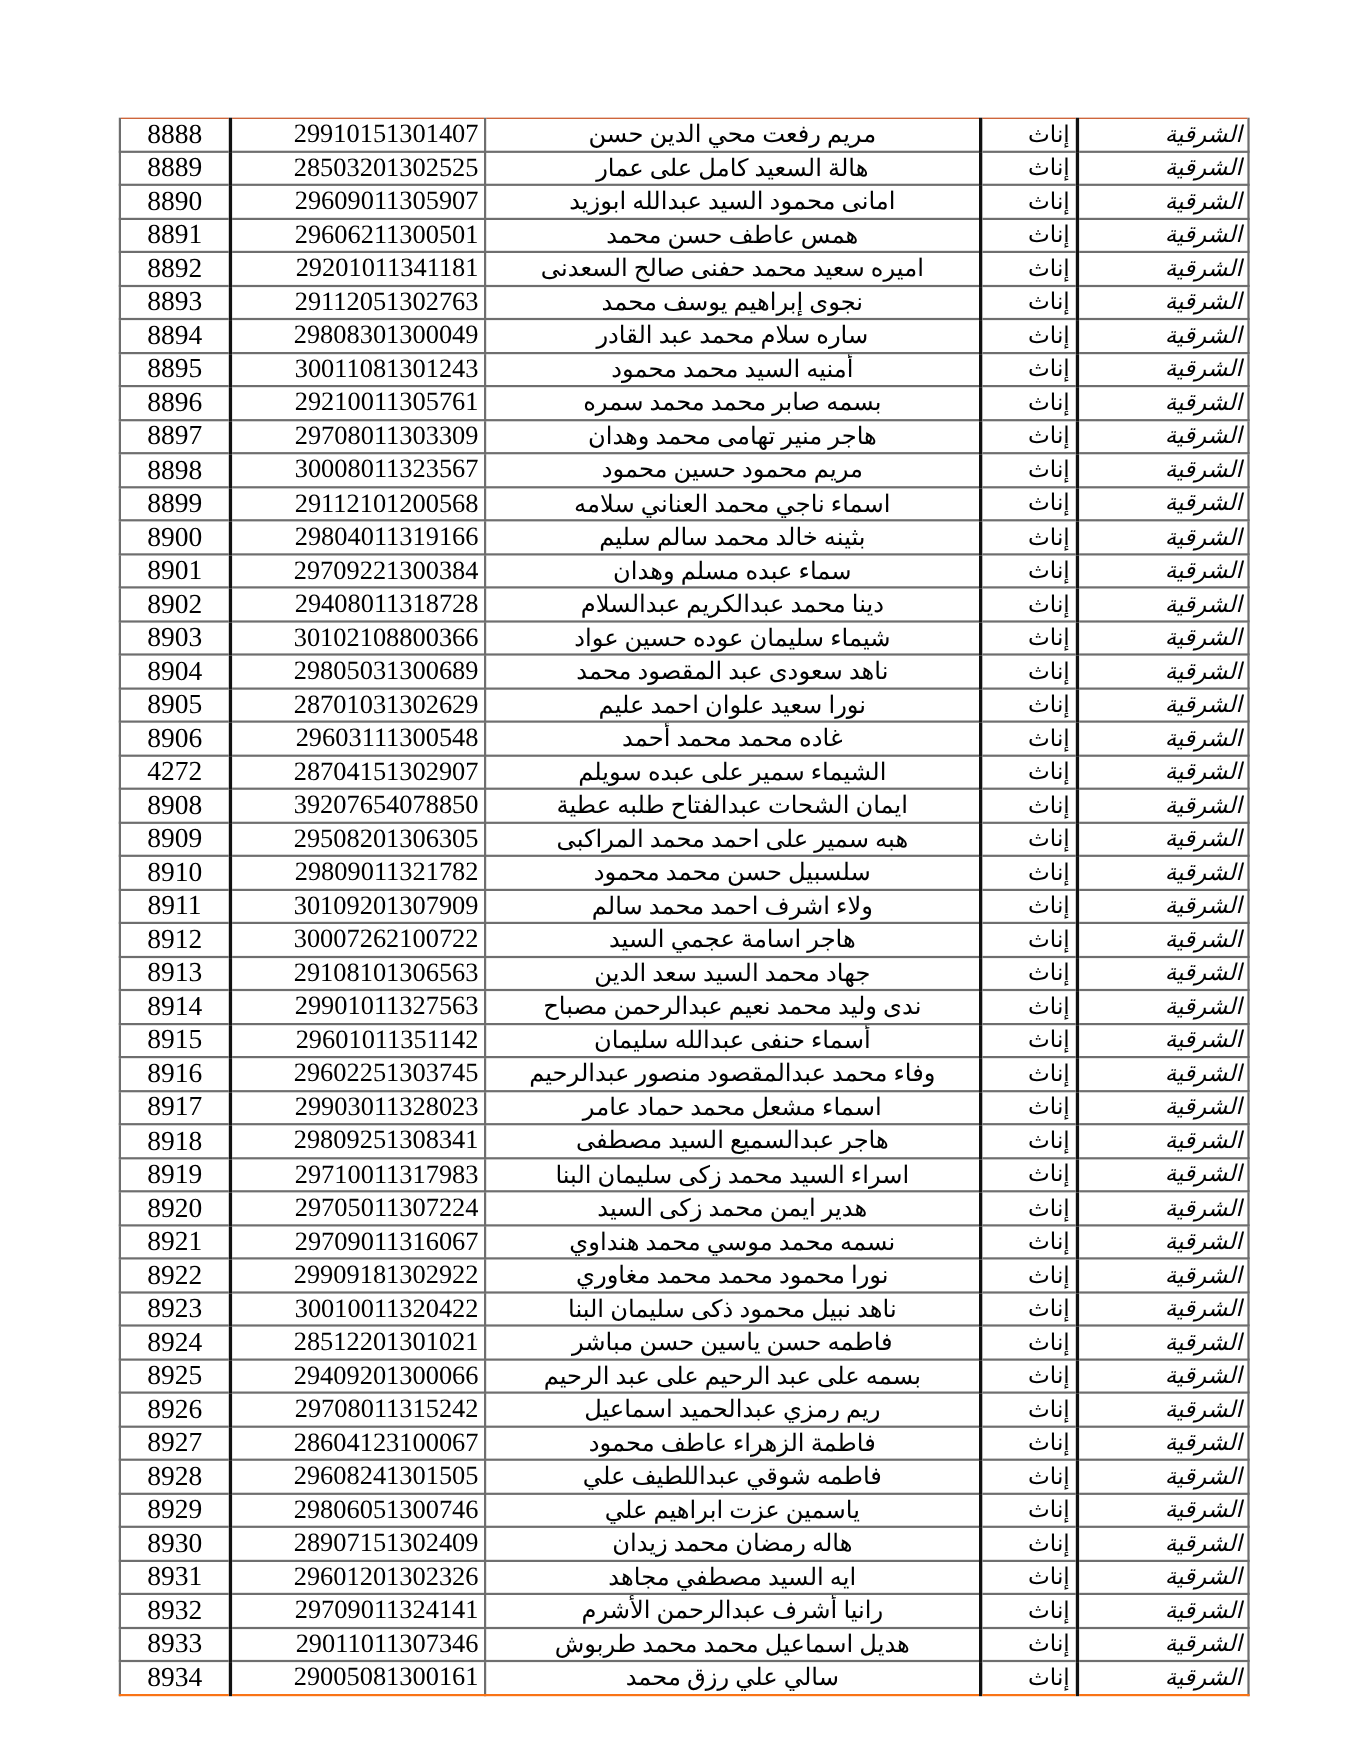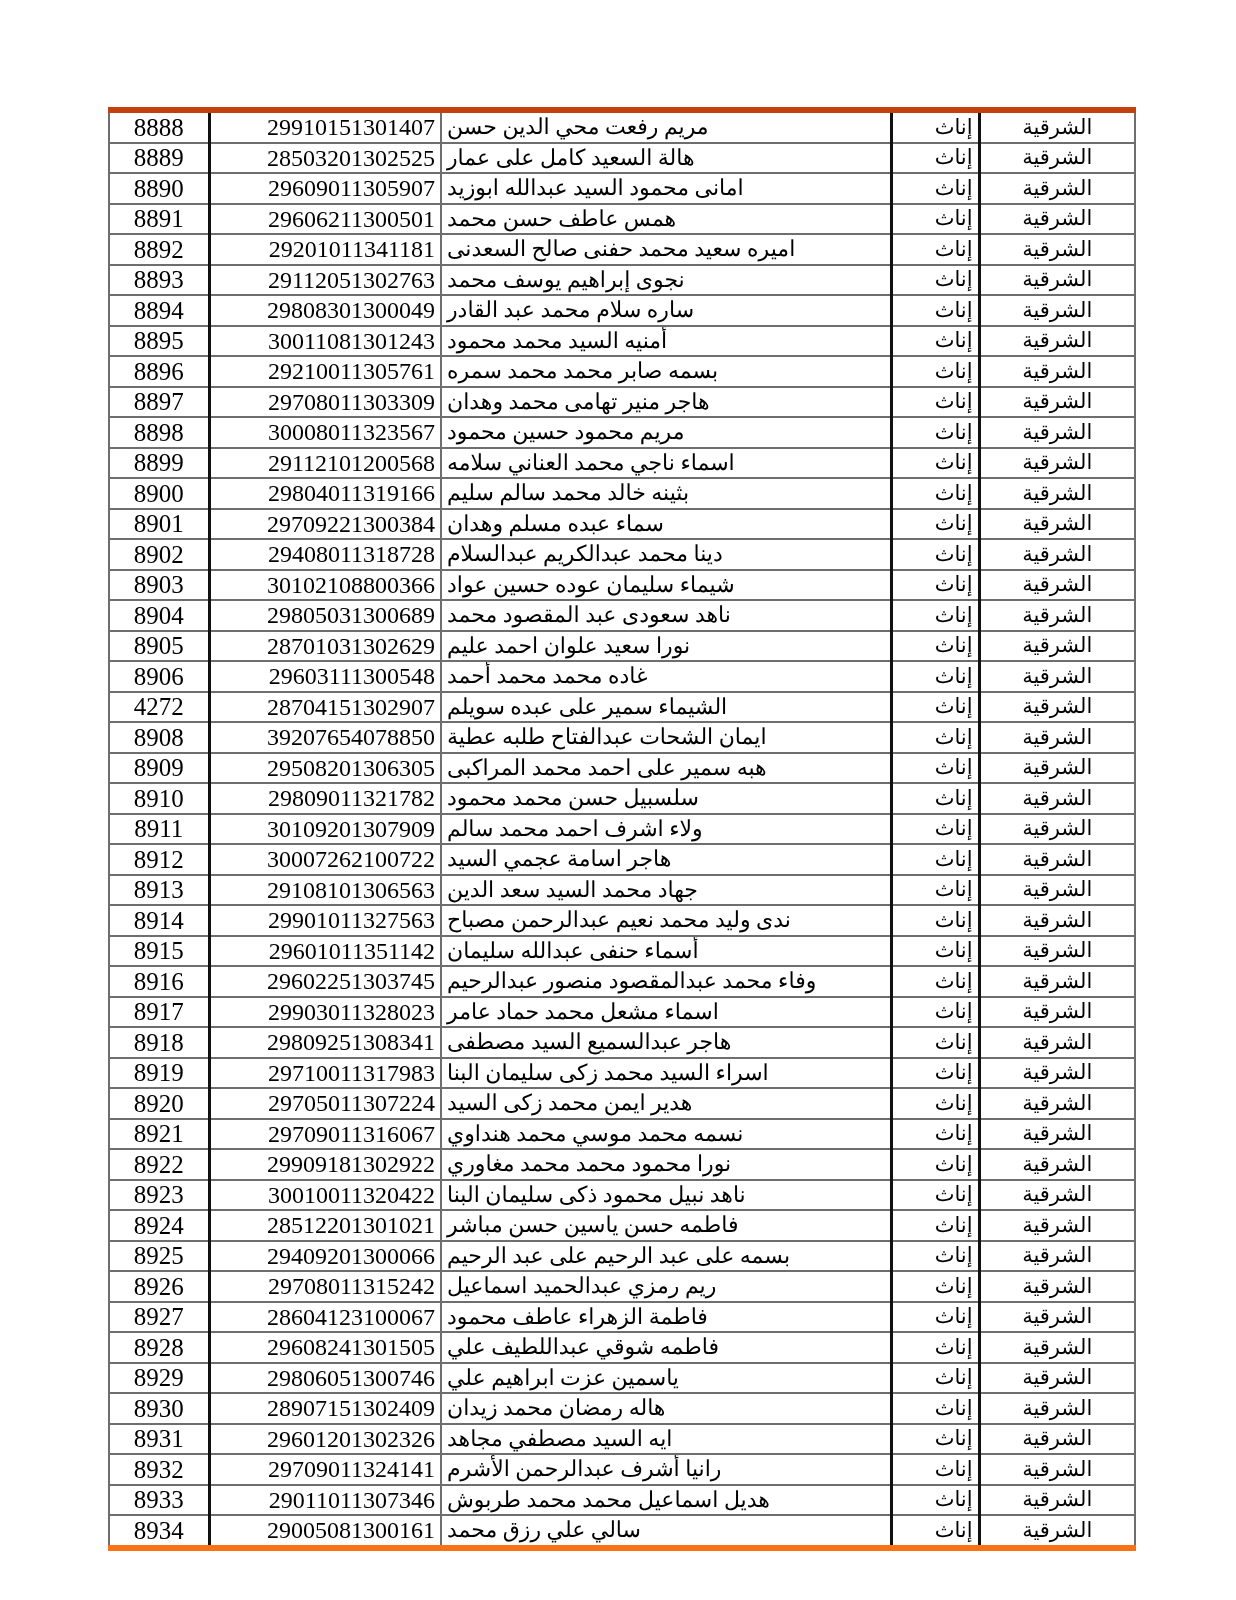--- a/index.html
+++ b/index.html
@@ -70,42 +70,42 @@
   }
   td.nid {
     text-align: right;
     direction: ltr;
     font-size: 24px;
     border-right: 2px solid #6e6e6e;
     border-left: 3px solid #111111;
     padding-left: 8px;
   }
   td.name {
-    text-align: left;
+    text-align: center;
     font-size: 22px;
     border-right: 3px solid #111111;
     border-left: 2px solid #6e6e6e;
     padding-right: 6px;
   }
   td.gender {
     text-align: right;
     font-size: 21px;
     border-right: 2px solid #6e6e6e;
     border-left: 2px solid #6e6e6e;
   }
   td.gov {
-    text-align: center;
     font-size: 21px;
     border-right: 2px solid #6e6e6e;
     border-left: 3px solid #111111;
+    font-style: italic;
   }
 
   
-  table.roster tr:first-child > td { border-top: 6px solid #c2410c; }
-  table.roster tr:last-child  > td { border-bottom: 6px solid #f97316; }
+  table.roster tr:first-child > td { border-top: 1px solid #c2410c; }
+  table.roster tr:last-child  > td { border-bottom: 2px solid #f97316; }
 </style>
 </head>
 <body>
 
 <div class="page">
   <div class="roster-wrap">
     <table class="roster">
       <colgroup>
         <col class="c-gov">
         <col class="c-gender">

